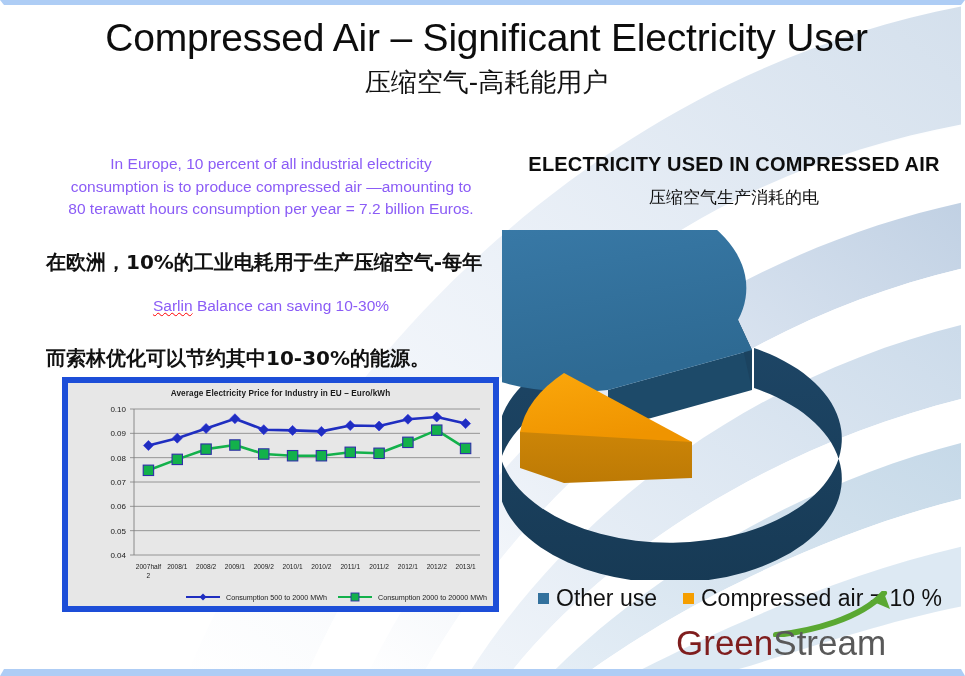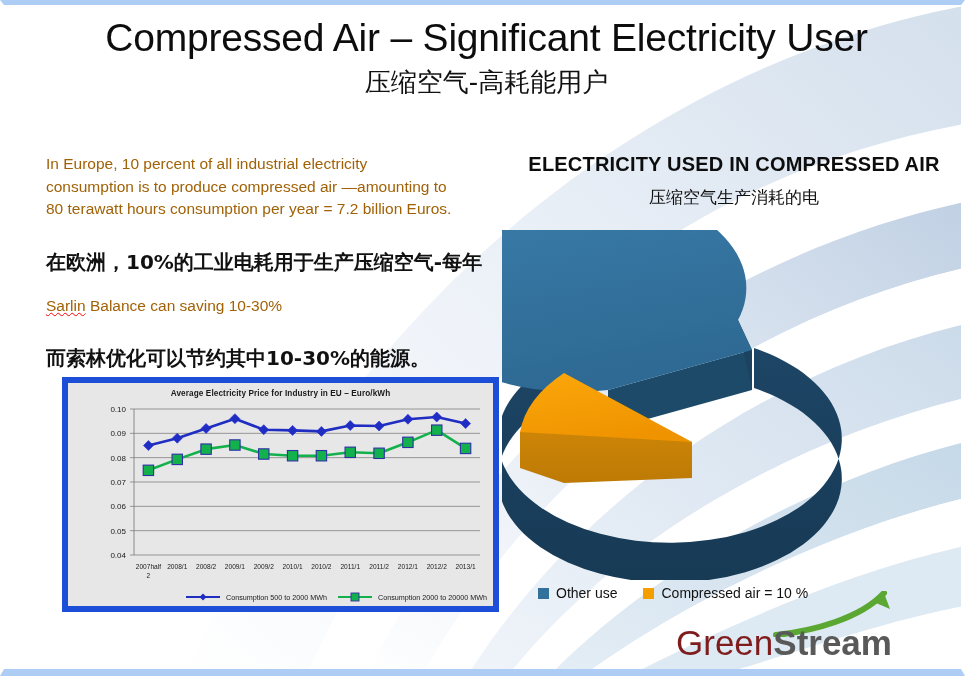--- a/index.html
+++ b/index.html
@@ -29,22 +29,23 @@
   }
   #title-cn{
     font-family:"DejaVu Sans",sans-serif;
     font-size:26px;font-weight:400;color:#111111;line-height:34px;
     margin-top:2px;
   }
 
   
   #body-text{position:absolute;left:42px;top:148px;width:450px;}
   .p-en{
-    font-size:15.5px;color:#a16207;line-height:22.5px;font-weight:400;
+    font-size:15.5px;color:#8b5cf6;line-height:22.5px;font-weight:400;
     font-family:"Liberation Sans",sans-serif;
+    text-align:center;
   }
   .p-cn{
     font-family:"DejaVu Sans",sans-serif;
     font-size:20px;color:#111;line-height:25px;font-weight:700;margin-top:29px;
   }
   .spacer{height:20px;}
   .underline-red{
     text-decoration:underline;
     text-decoration-color:#ff0000;
     text-decoration-style:wavy;
@@ -80,31 +81,31 @@
   
   #pie-wrap{position:absolute;left:498px;top:225px;width:460px;height:350px;}
 
   
   #pie-legend{
     position:absolute;left:534px;top:580px;
     display:flex;align-items:center;gap:26px;
   }
   .leg-item{display:flex;align-items:center;gap:7px;}
   .leg-sw{width:11px;height:11px;display:inline-block;}
-  .leg-tx{font-size:14px;color:#111;font-family:"Liberation Sans",sans-serif;}
+  .leg-tx{font-size:23px;color:#111;font-family:"Liberation Sans",sans-serif;}
 
   
   #logo{position:absolute;left:672px;top:608px;width:230px;height:52px;}
   #logo-text{
     position:absolute;left:0;top:8px;
     font-size:35px;font-family:"Liberation Sans",sans-serif;line-height:44px;
     white-space:nowrap;
   }
   .logo-light{color:#7f1d1d;font-weight:400;}
-  .logo-bold{color:#595959;font-weight:bold;text-align:center;}
+  .logo-bold{color:#595959;font-weight:normal;text-align:center;}
   #logo-swoosh{position:absolute;left:96px;top:-22px;}
 </style>
 </head>
 <body>
 
 <div id="slide">
 
   <div id="bg">
     <svg width="965" height="676" viewBox="0 0 965 676">
       <defs>

